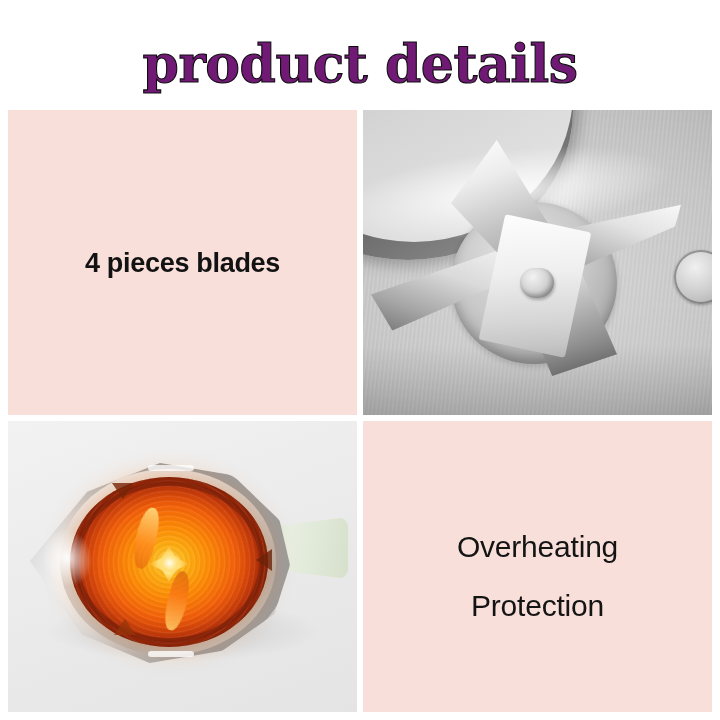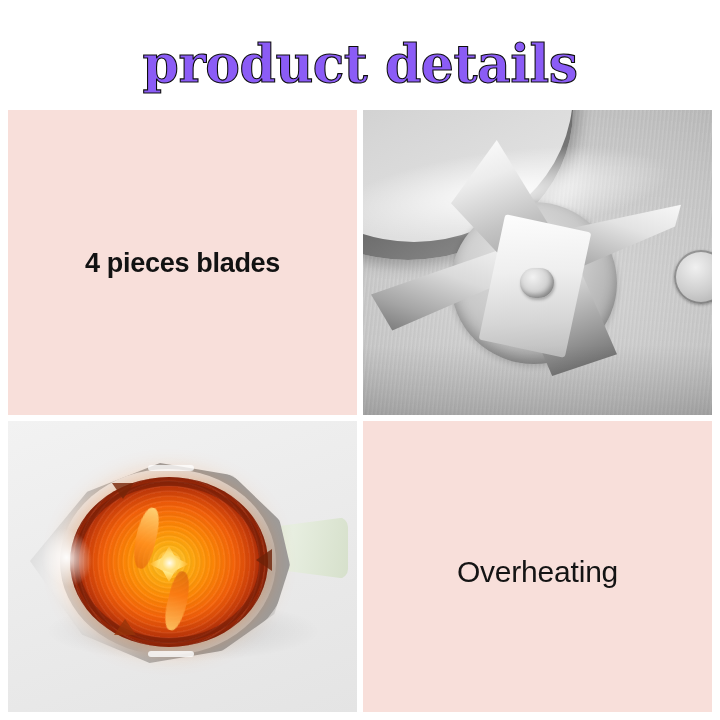--- a/index.html
+++ b/index.html
@@ -26,21 +26,21 @@
     position: absolute;
     left: 0;
     top: 36px;
     width: 720px;
     text-align: center;
     font-family: "DejaVu Serif", "Liberation Serif", serif;
     font-weight: 700;
     font-size: 52px;
     line-height: 56px;
     letter-spacing: -0.5px;
-    color: #8b5cf6;
+    color: #701a75;
     -webkit-text-stroke: 1.1px #0d0d0d;
   }
 
   
   .grid {
     position: absolute;
     left: 8px;
     top: 110px;
     width: 704px;
     height: 528px;
@@ -460,17 +460,18 @@
       <div class="heat-arrow arrow-bottom"></div>
       <div class="heat-arrow arrow-right"></div>
       <div class="spout-sheen"></div>
       <div class="lid-notch-top"></div>
       <div class="lid-notch-bottom"></div>
     </div>
 
     <div class="panel panel-pink">
       <div class="protect-block">
         <div class="protect-line">Overheating</div>
+        <div class="protect-line">Protection</div>
       </div>
     </div>
 
   </div>
 </div>
 
 </body></html>

